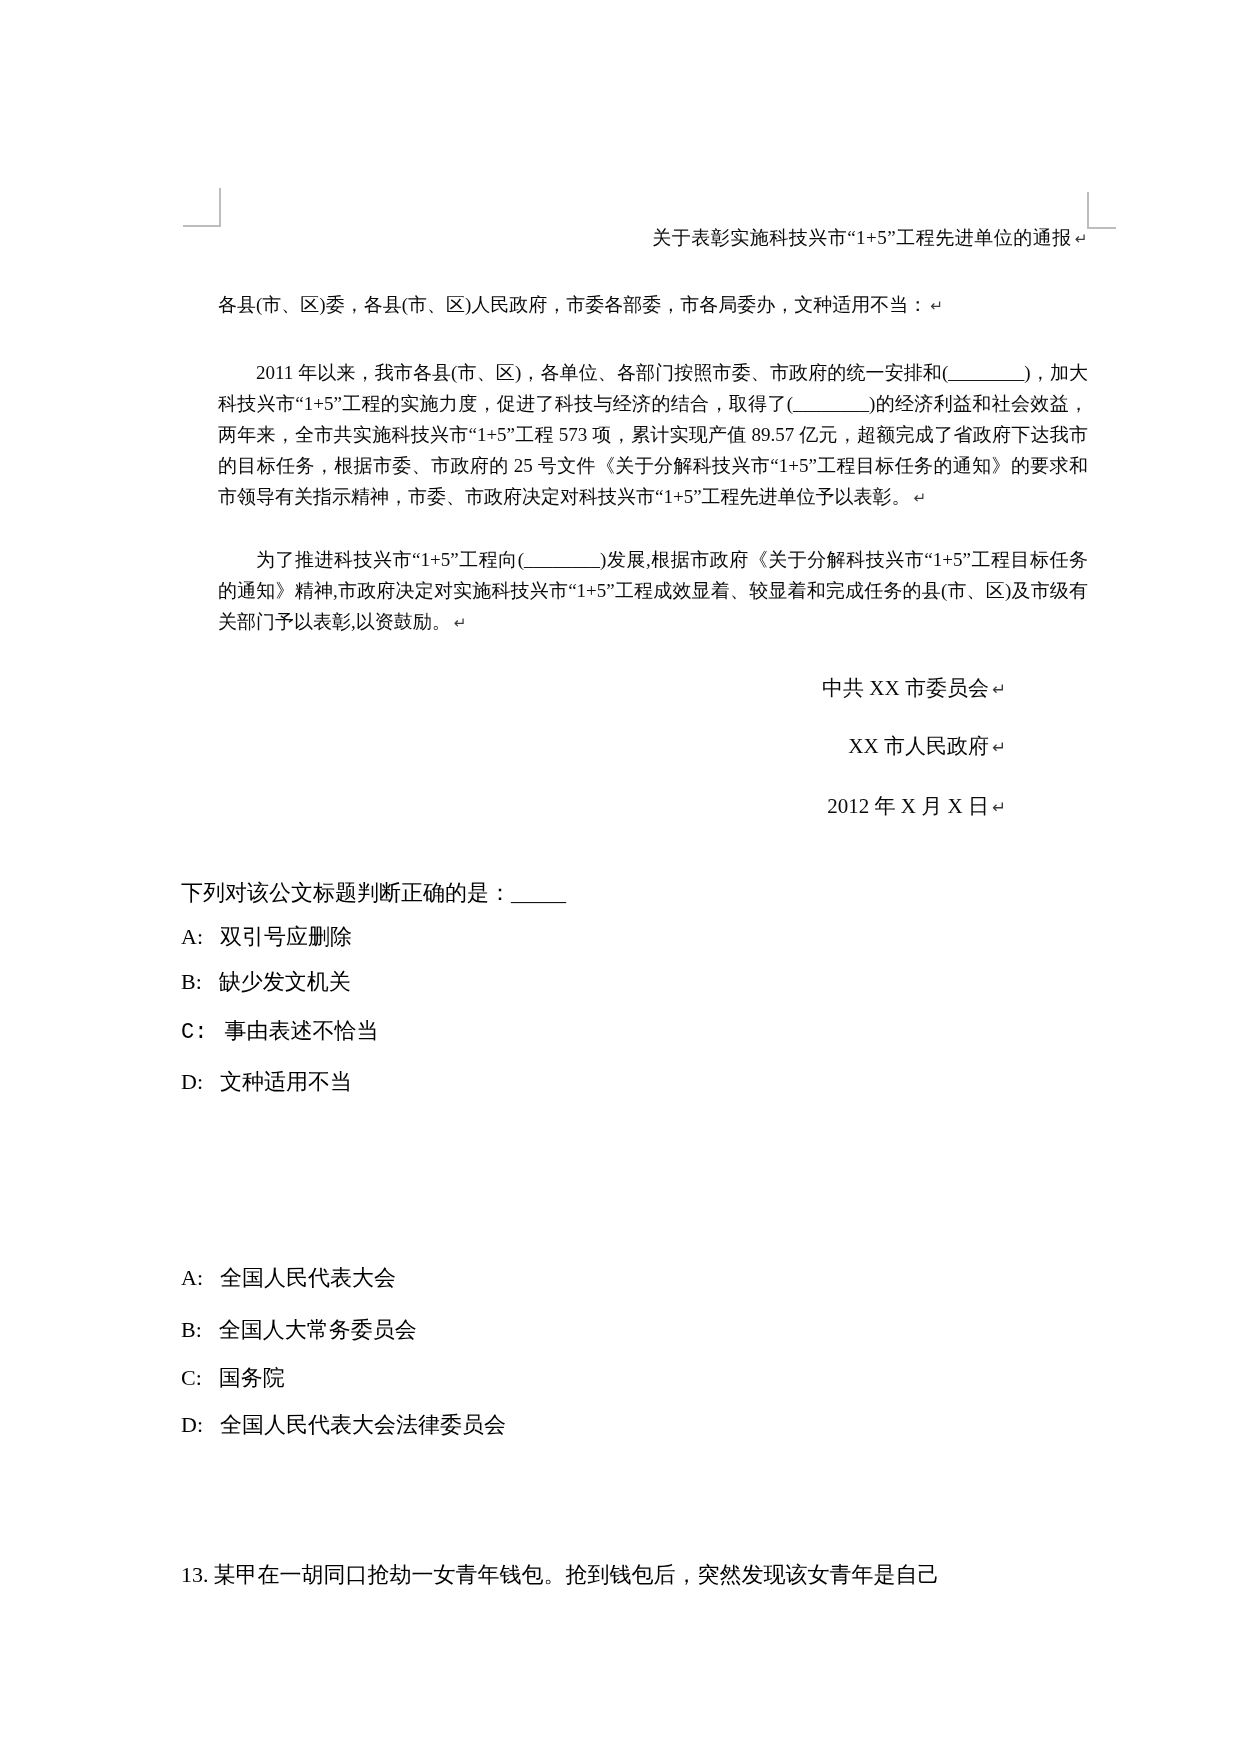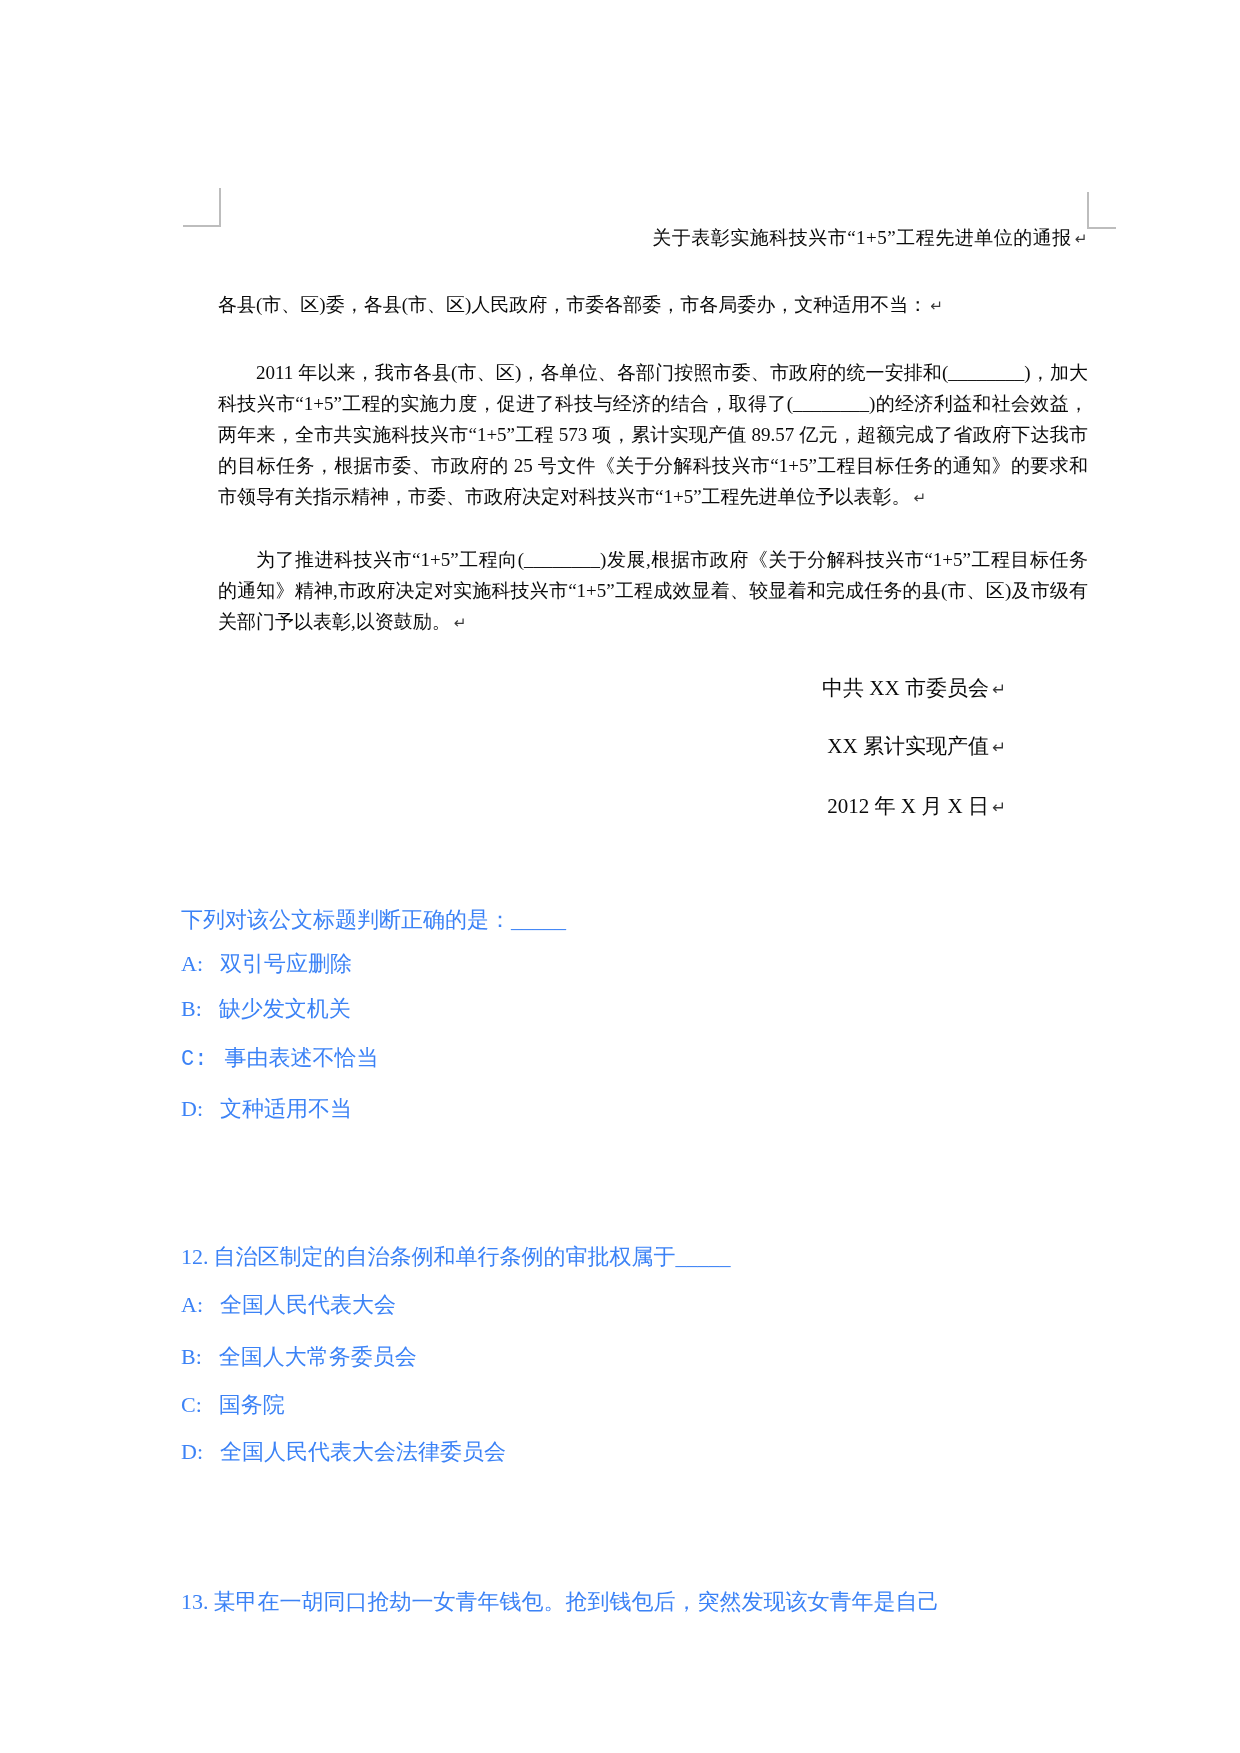--- a/index.html
+++ b/index.html
@@ -65,23 +65,22 @@
     margin-left: 3px;
     font-family: "DejaVu Sans", sans-serif;
   }
   
   .q-line {
     position: absolute;
     left: 181px;
     width: 930px;
     font-size: 22px;
     line-height: 28px;
-    color: #3b82f6;
+    color: #000000;
     white-space: nowrap;
-    margin-top: 27px;
   }
   .q-number { margin-right: 5px; }
   .opt-label { margin-right: 17px; }
   .q1-stem  { top: 879px; }
   .q1-opt-a { top: 923px; }
   .q1-opt-b { top: 968px; }
   .q1-opt-c { top: 1019px; font-family: Liberation Mono, monospace; }
   .q1-opt-d { top: 1068px; }
   .q2-stem  { top: 1216px; }
   .q2-opt-a { top: 1264px; }
@@ -101,32 +100,31 @@
   <div class="doc-line doc-title"><span>关于表彰实施科技兴市“1+5”工程先进单位的通报</span><span class="pilcrow">↵</span></div>
 
   <div class="doc-line doc-salutation"><span>各县(市、区)委，各县(市、区)人民政府，市委各部委，市各局委办，文种适用不当：</span><span class="pilcrow">↵</span></div>
 
   <div class="doc-para doc-para-1"><span>2011 年以来，我市各县(市、区)，各单位、各部门按照市委、市政府的统一安排和(________)，加大科技兴市“1+5”工程的实施力度，促进了科技与经济的结合，取得了(________)的经济利益和社会效益，两年来，全市共实施科技兴市“1+5”工程 573 项，累计实现产值 89.57 亿元，超额完成了省政府下达我市的目标任务，根据市委、市政府的 25 号文件《关于分解科技兴市“1+5”工程目标任务的通知》的要求和市领导有关指示精神，市委、市政府决定对科技兴市“1+5”工程先进单位予以表彰。</span><span class="pilcrow">↵</span></div>
 
   <div class="doc-para doc-para-2"><span>为了推进科技兴市“1+5”工程向(________)发展,根据市政府《关于分解科技兴市“1+5”工程目标任务的通知》精神,市政府决定对实施科技兴市“1+5”工程成效显着、较显着和完成任务的县(市、区)及市级有关部门予以表彰,以资鼓励。</span><span class="pilcrow">↵</span></div>
 
   <div class="sig-line sig-1"><span>中共 XX 市委员会</span><span class="pilcrow">↵</span></div>
 
-  <div class="sig-line sig-2"><span>XX 累计实现产值</span><span class="pilcrow">↵</span></div>
+  <div class="sig-line sig-2"><span>XX 市人民政府</span><span class="pilcrow">↵</span></div>
 
   <div class="sig-line sig-3"><span>2012 年 X 月 X 日</span><span class="pilcrow">↵</span></div>
 
   <div class="q-line q1-stem">下列对该公文标题判断正确的是：_____</div>
 
   <div class="q-line q1-opt-a"><span class="opt-label">A:</span><span class="opt-text">双引号应删除</span></div>
   <div class="q-line q1-opt-b"><span class="opt-label">B:</span><span class="opt-text">缺少发文机关</span></div>
   <div class="q-line q1-opt-c"><span class="opt-label">C:</span><span class="opt-text">事由表述不恰当</span></div>
   <div class="q-line q1-opt-d"><span class="opt-label">D:</span><span class="opt-text">文种适用不当</span></div>
 
-  <div class="q-line q2-stem"><span class="q-number">12.</span><span>自治区制定的自治条例和单行条例的审批权属于_____</span></div>
 
   <div class="q-line q2-opt-a"><span class="opt-label">A:</span><span class="opt-text">全国人民代表大会</span></div>
   <div class="q-line q2-opt-b"><span class="opt-label">B:</span><span class="opt-text">全国人大常务委员会</span></div>
   <div class="q-line q2-opt-c"><span class="opt-label">C:</span><span class="opt-text">国务院</span></div>
   <div class="q-line q2-opt-d"><span class="opt-label">D:</span><span class="opt-text">全国人民代表大会法律委员会</span></div>
 
   <div class="q-line q3-stem"><span class="q-number">13.</span><span>某甲在一胡同口抢劫一女青年钱包。抢到钱包后，突然发现该女青年是自己</span></div>
 
 </div>
 

